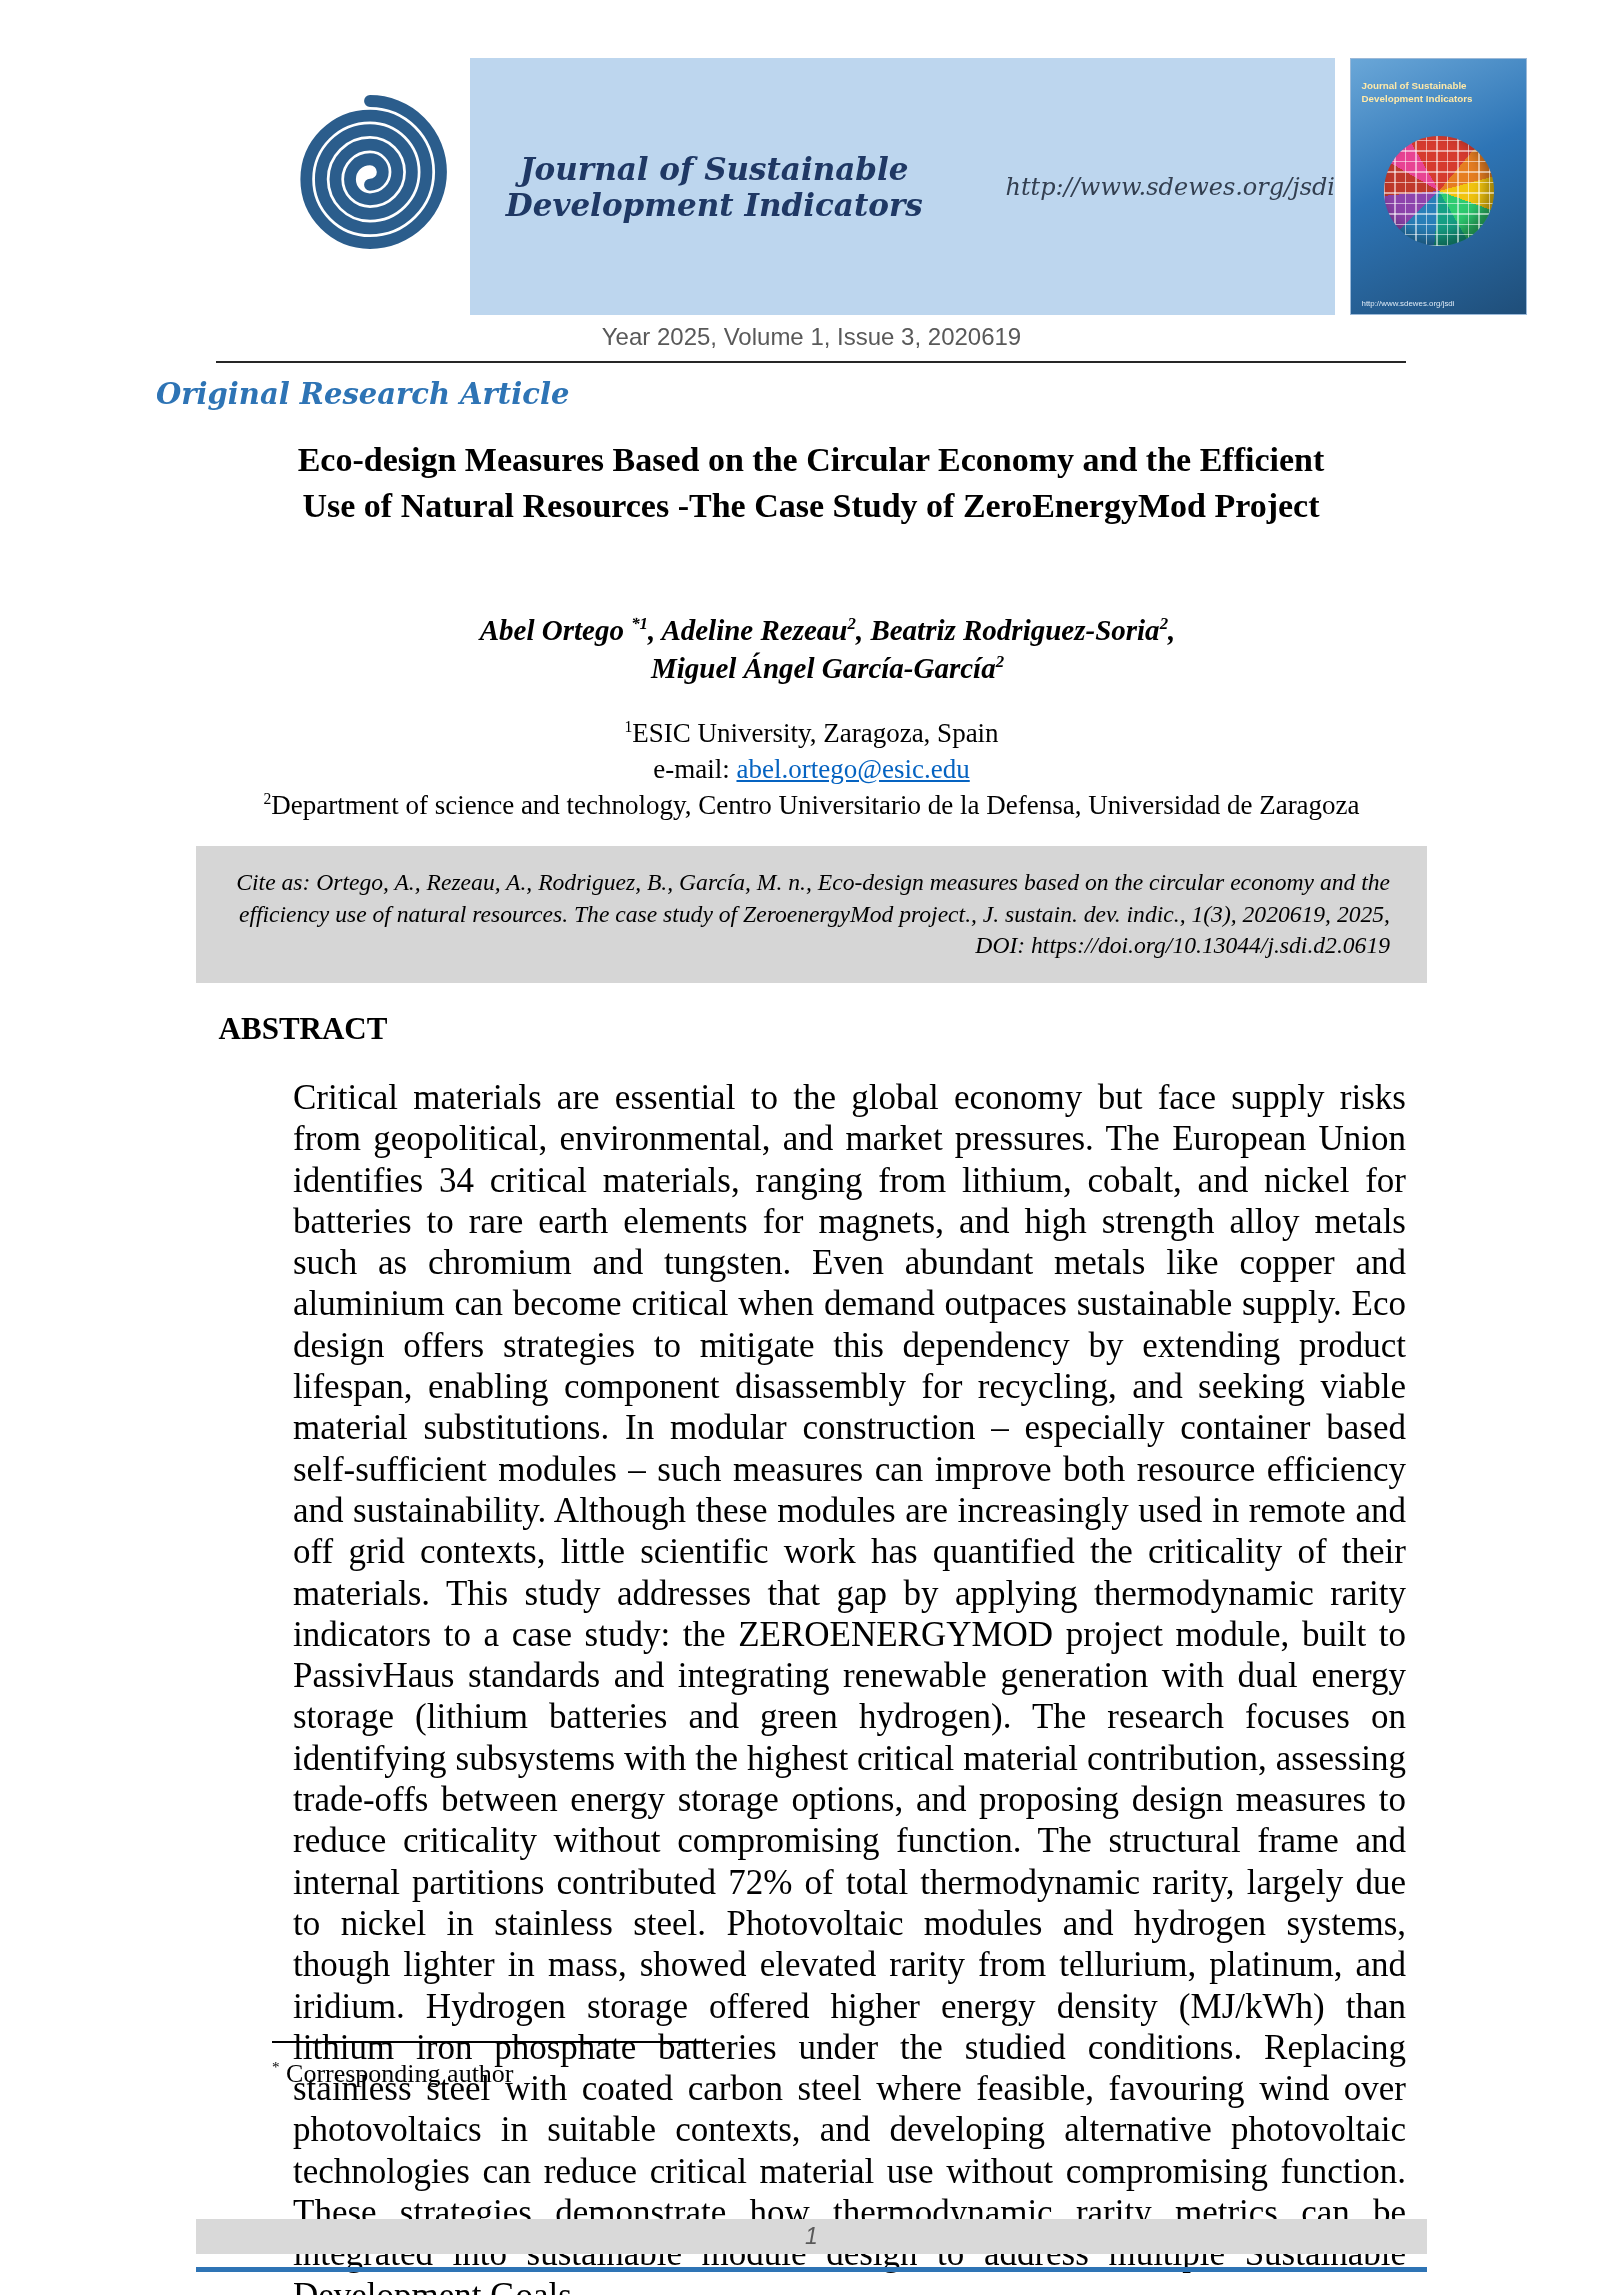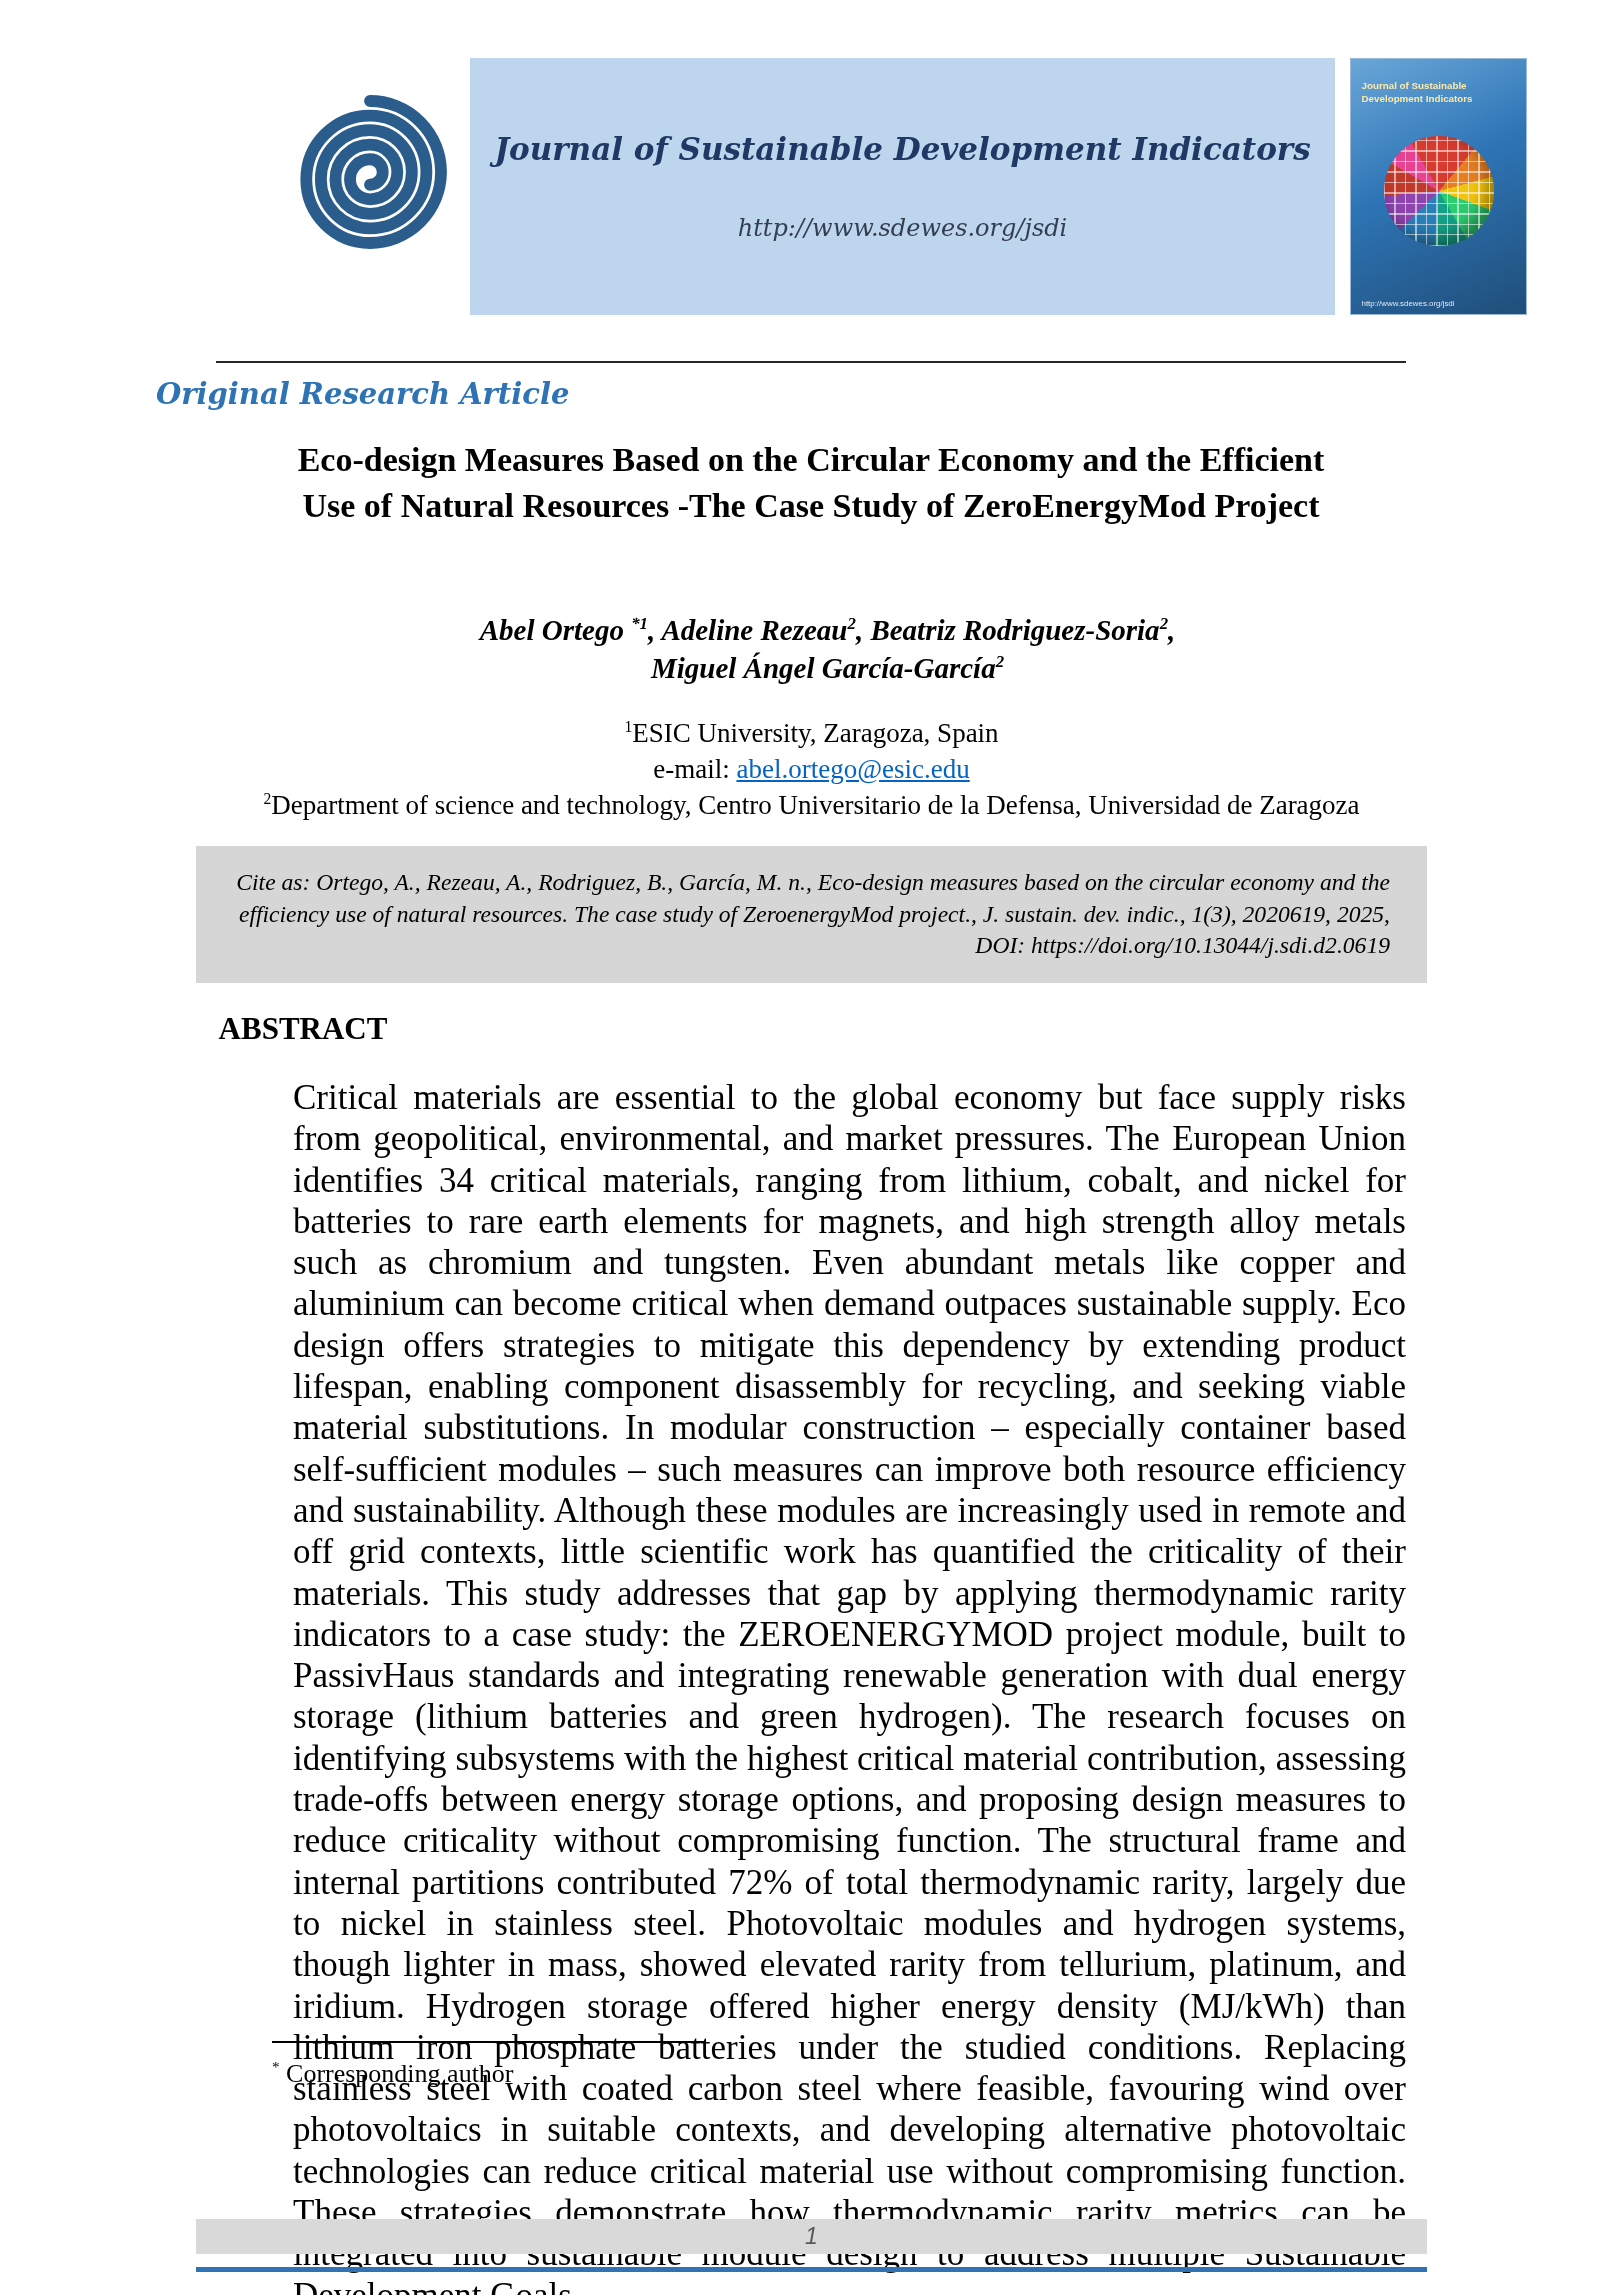--- a/index.html
+++ b/index.html
@@ -15,21 +15,21 @@
   }
   sup { font-size: 58%; line-height: 0; }
 
   
   .logo { position: absolute; left: 279px; top: 72px; width: 182px; height: 200px; }
   .logo svg { width: 100%; height: 100%; }
 
   .banner {
     position: absolute; left: 470px; top: 58px; width: 865px; height: 257px;
     background: #BDD6EE;
-    display: flex; flex-direction: column; align-items: center; justify-content: center;
+    display: flex; align-items: center; justify-content: center;
     gap: 47px;
   }
   .journal-title {
     font-family: "DejaVu Serif", serif; font-weight: 700; font-style: italic;
     font-size: 31px; color: #1F3864; text-align: center;
   }
   .journal-url {
     font-family: "DejaVu Serif", serif; font-style: italic;
     font-size: 24px; color: #333F50;
   }
@@ -147,20 +147,21 @@
     <div class="cover-title">
       <div>Journal of Sustainable</div>
       <div>Development Indicators</div>
     </div>
     <div class="globe">
       <div class="globe-grid"></div>
     </div>
     <div class="cover-url">http://www.sdewes.org/jsdi</div>
   </div>
 
+  <div class="issue-line">Year 2025, Volume 1, Issue 3, 2020619</div>
   <div class="header-rule"></div>
 
   <div class="article-type">Original Research Article</div>
 
   <h1 class="title">
     <span class="tline">Eco-design Measures Based on the Circular Economy and the Efficient</span>
     <span class="tline">Use of Natural Resources -The Case Study of ZeroEnergyMod Project</span>
   </h1>
 
   <div class="authors">

